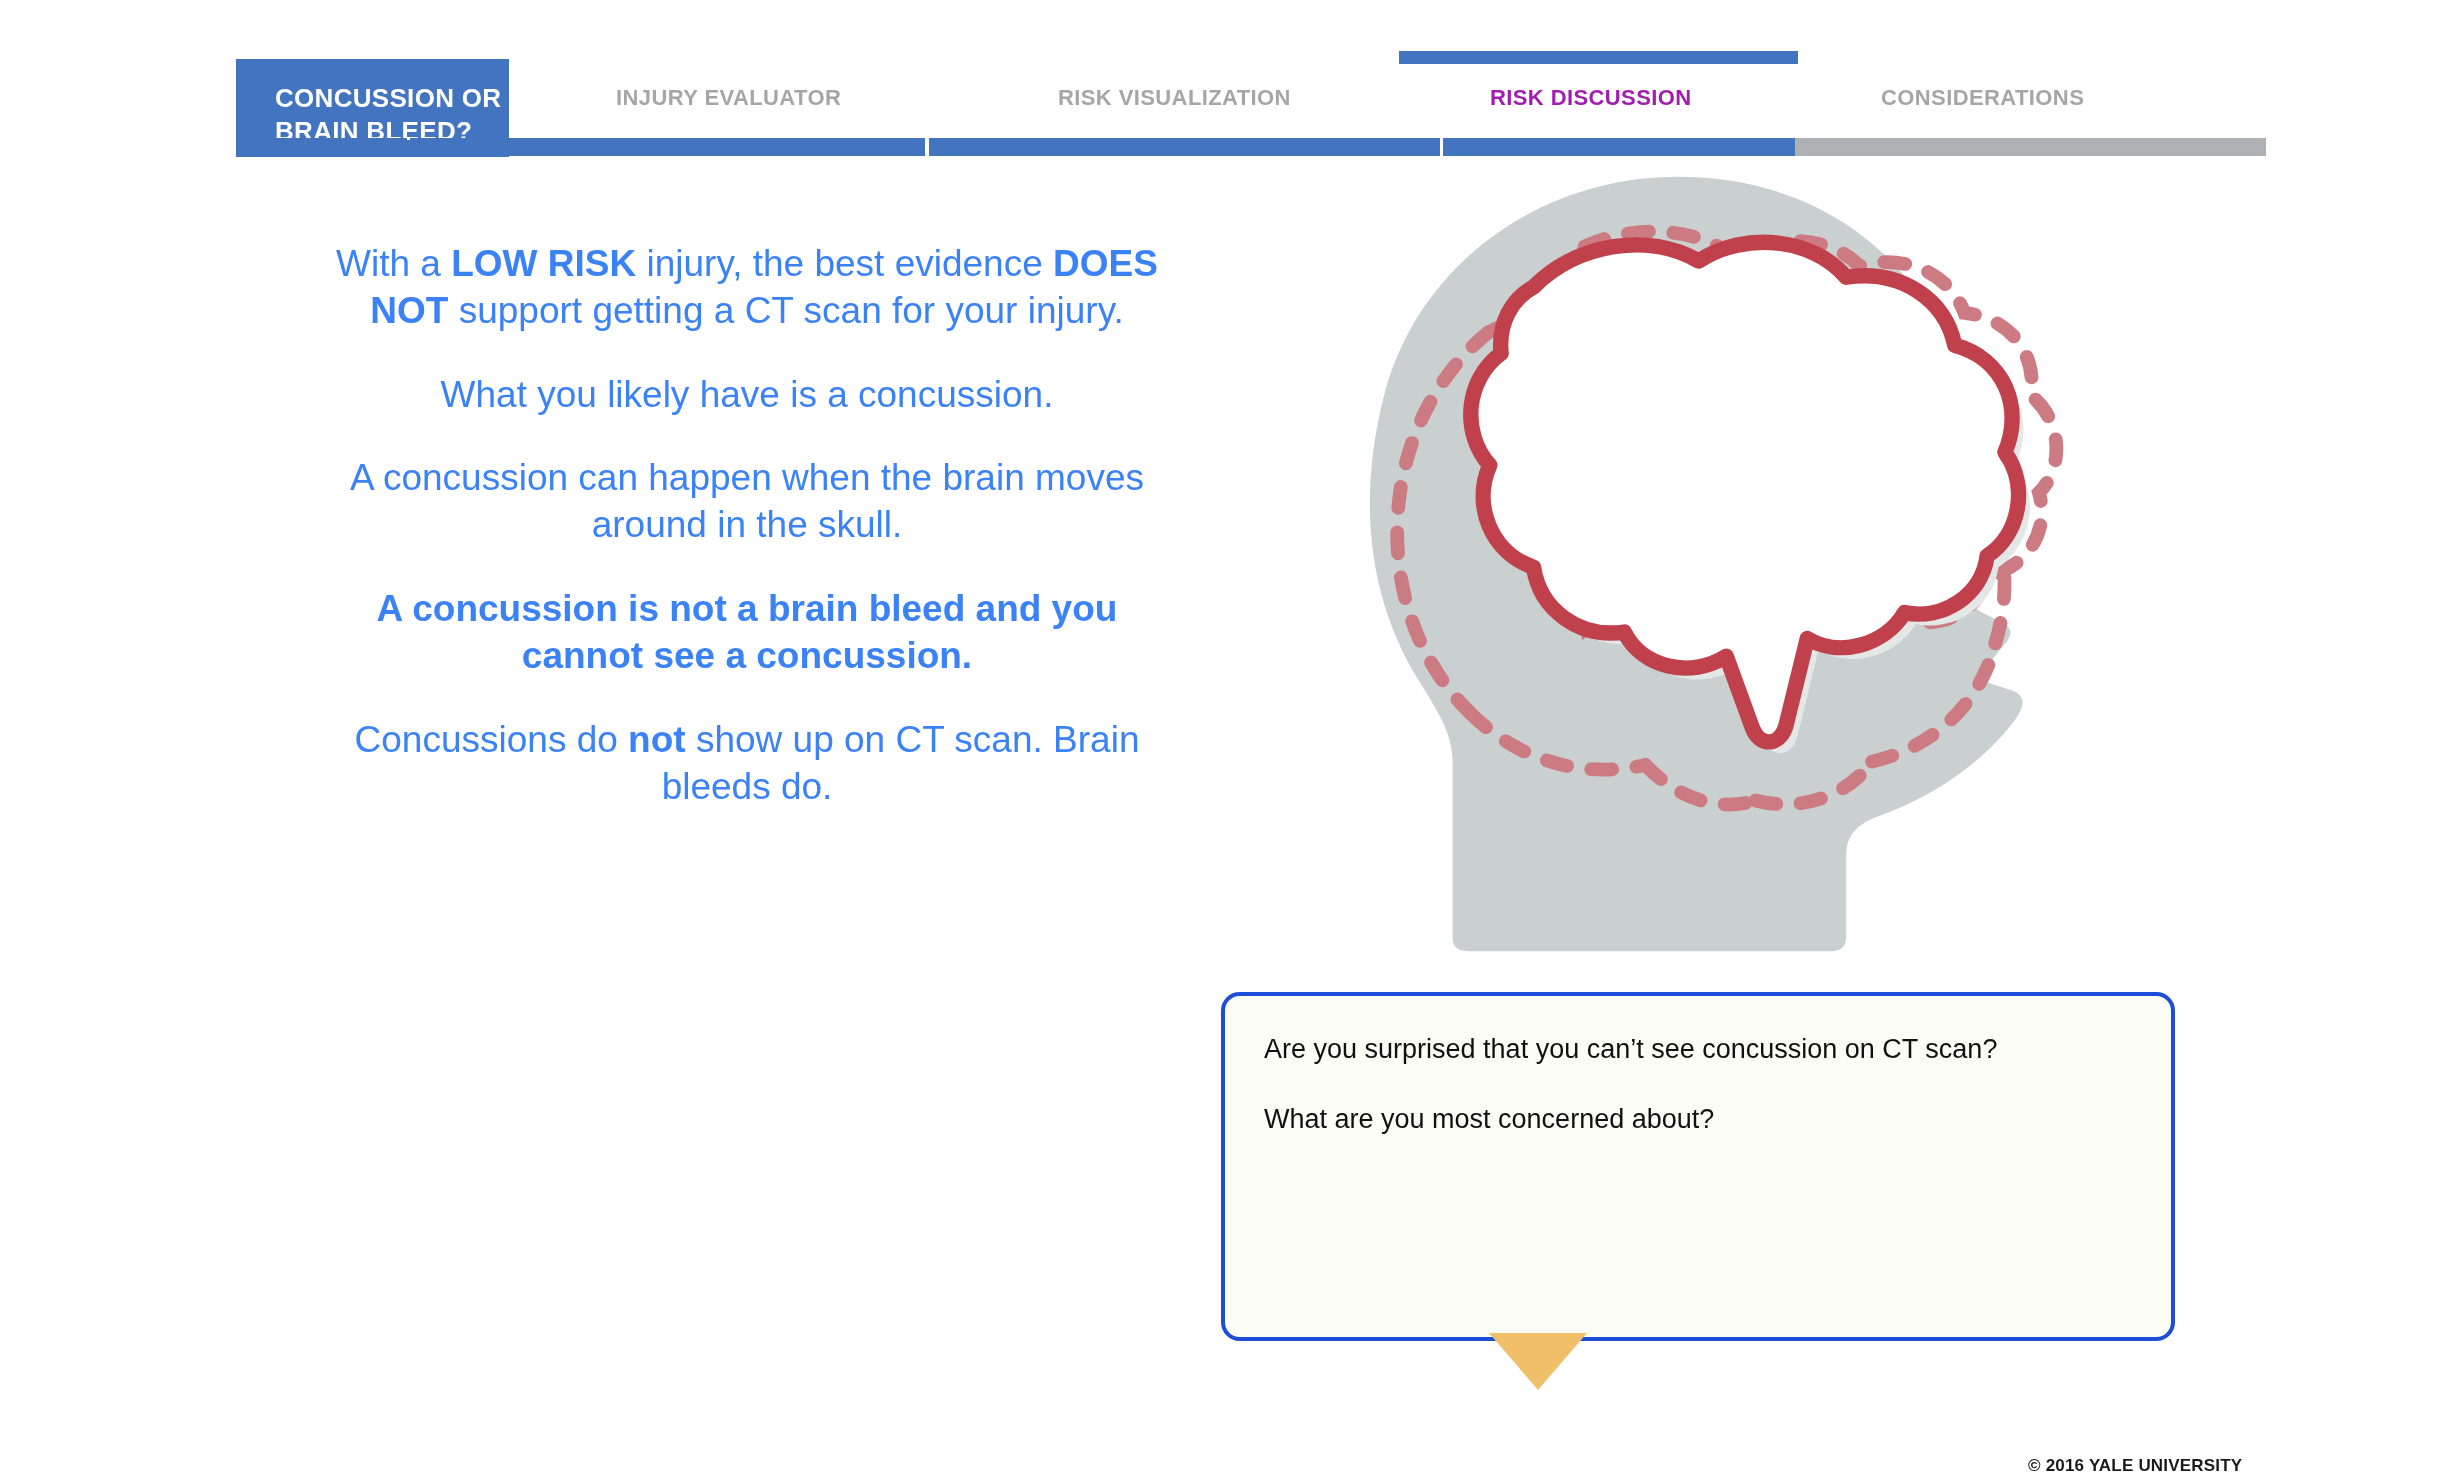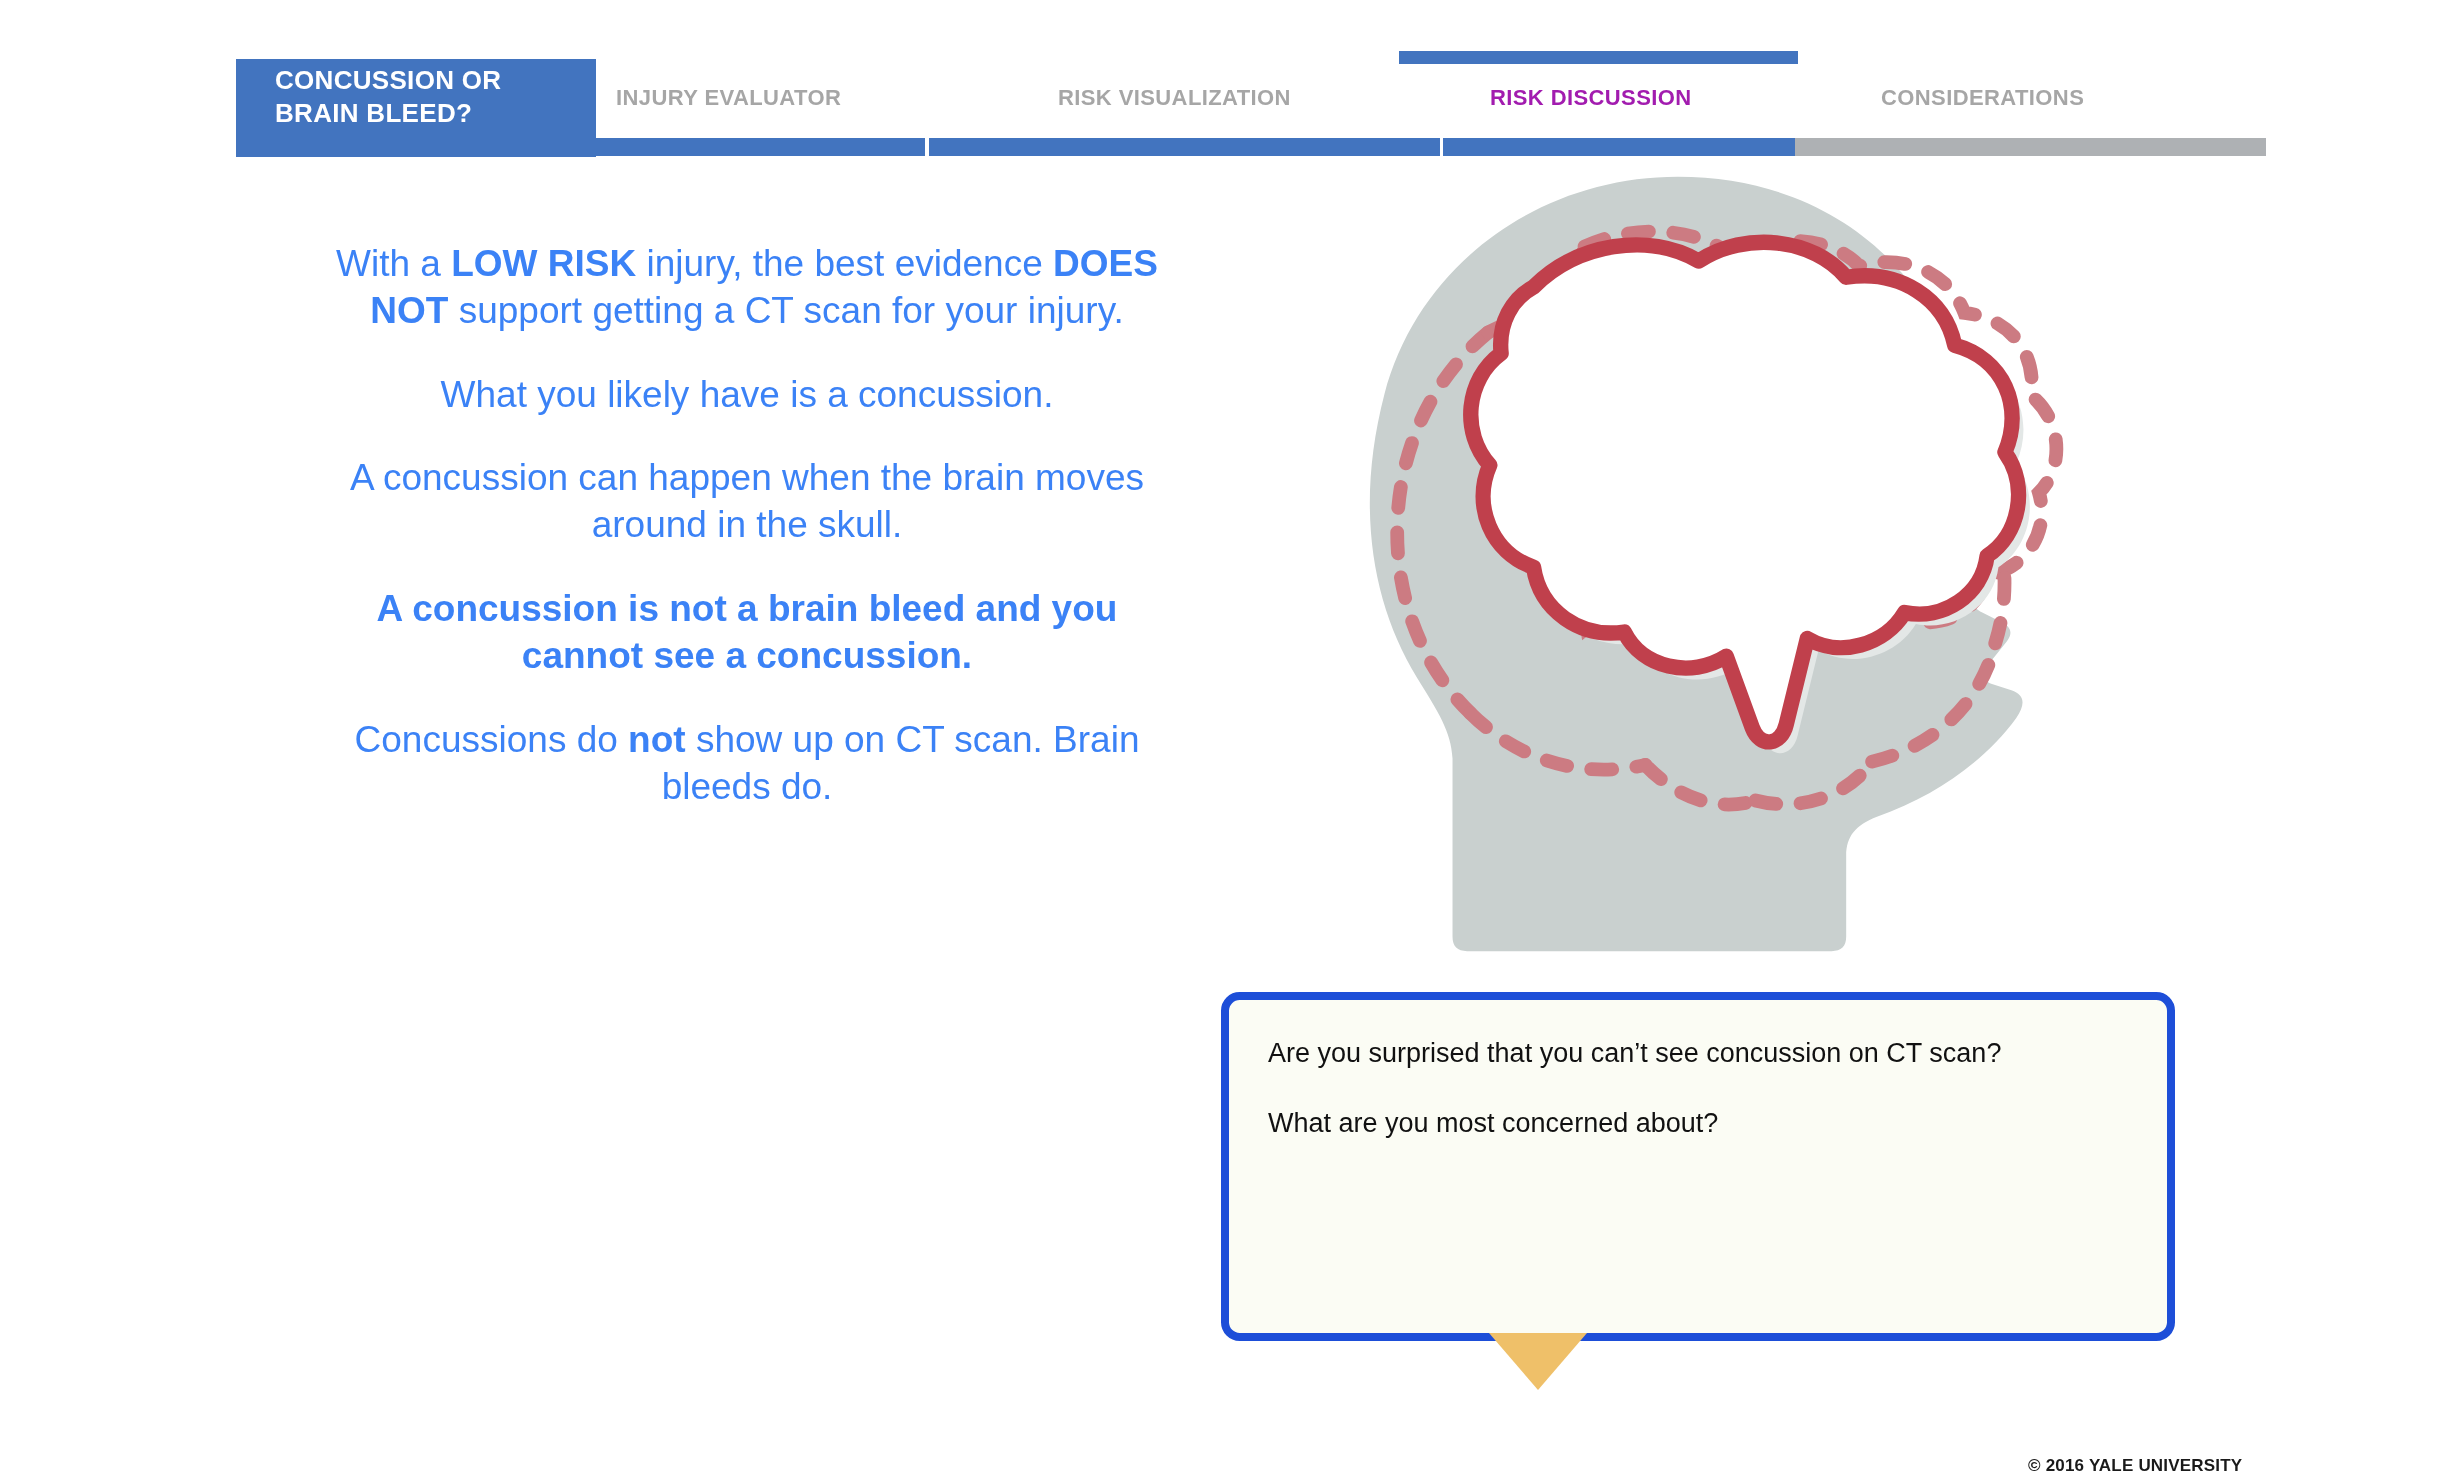--- a/index.html
+++ b/index.html
@@ -6,25 +6,25 @@
   body{
     width:2462px;height:1484px;position:relative;overflow:hidden;
     font-family:"Liberation Sans","DejaVu Sans",sans-serif;
     -webkit-font-smoothing:antialiased;
   }
 
   
   #navbar{position:absolute;left:0;top:0;width:2462px;height:159px;}
 
   .title-block{
-    position:absolute;left:236px;top:59px;width:360px;height:98px;
+    position:absolute;left:236px;top:59px;width:273px;height:98px;
     background:var(--blue,#4274bf);
     color:#ffffff;
     font-weight:bold;font-size:26px;letter-spacing:0.3px;line-height:1.28;
-    padding:5px 0 0 39px;box-sizing:border-box;
+    padding:23px 0 0 39px;box-sizing:border-box;
   }
   .title-block span{display:block;}
 
   .tab{
     position:absolute;top:85px;height:34px;
     font-weight:bold;font-size:22px;letter-spacing:0.4px;
     color:#a6a6a6;white-space:nowrap;
   }
   .tab.active{color:#a21caf;}
 
@@ -48,21 +48,21 @@
   #bodycopy b{font-weight:bold;}
 
   
   #illustration{position:absolute;left:1297px;top:159px;width:810px;height:810px;}
   #illustration svg{display:block;width:100%;height:100%;}
 
   
   #callout{
     position:absolute;left:1221px;top:992px;width:954px;height:349px;
     background:#fbfcf4;
-    border:8px solid #1d4ed8;
+    border:4px solid #1d4ed8;
     border-radius:18.7px;
     box-sizing:border-box;
     padding:36px 39px 0 39px;
   }
   #callout .q{
     font-size:27px;line-height:1.3;color:#111111;margin:0 0 35px 0;
   }
   #callout .q:last-child{margin-bottom:0;}
   .callout-tail{
     position:absolute;left:1489px;top:1333px;

